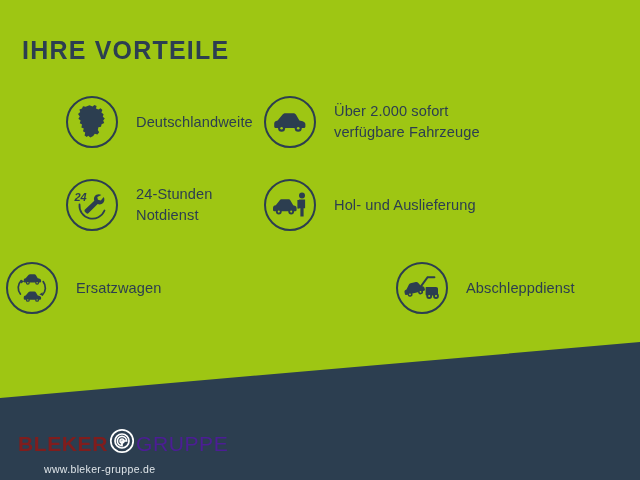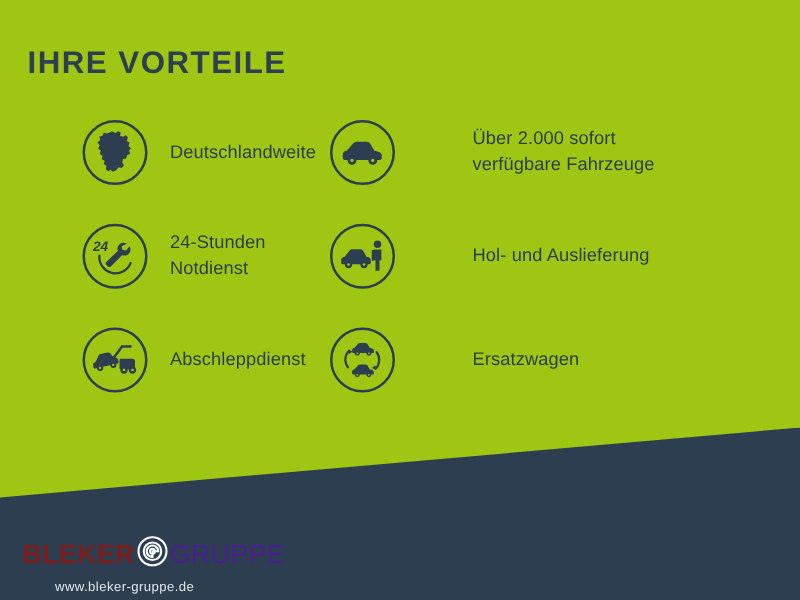--- a/index.html
+++ b/index.html
@@ -69,21 +69,21 @@
     margin-bottom: 23px;
     height: 60px;
   }
   .bcell {
     display: flex;
     flex-direction: row;
     align-items: center;
     height: 60px;
   }
   .bcell.col-left  { width: 258px; padding-left: 66px; box-sizing: border-box; }
-  .bcell.col-right { width: 330px; padding-left: 6px;  box-sizing: border-box; gap: 44px; }
+  .bcell.col-right { width: 330px; padding-left: 6px;  box-sizing: border-box; }
 
   .icon-circle {
     width: 52px;
     height: 52px;
     border: 2.4px solid #2c3e50;
     border-radius: 50%;
     box-sizing: border-box;
     flex: 0 0 52px;
     display: flex;
     align-items: center;
@@ -216,20 +216,52 @@
           </svg>
         </span>
         <span class="btext">
           <span>Hol- und Auslieferung</span>
         </span>
       </div>
     </div>
 
     <div class="brow">
 
+      <div class="bcell col-right">
+        <span class="icon-circle">
+          <svg width="38" height="38" viewBox="0 0 38 38" aria-hidden="true">
+
+            <g transform="translate(9.5,3.2) scale(0.62)">
+              <path fill="#2c3e50" d="M2.0 12.8 C2.0 11.0 3.1 10.1 5.1 9.8 L9.6 4.6 C10.3 3.8 11.2 3.4 12.2 3.4 L19.0 3.4 C20.3 3.4 21.2 3.9 21.7 4.9 L24.6 9.8 C27.5 10.4 30.0 11.1 30.0 13.2 L30.0 15.2 C30.0 16.0 29.5 16.5 28.7 16.5 L3.3 16.5 C2.5 16.5 2.0 16.0 2.0 15.2 Z"></path>
+              <circle cx="8.6" cy="16.9" r="3.2" fill="#2c3e50"></circle>
+              <circle cx="23.6" cy="16.9" r="3.2" fill="#2c3e50"></circle>
+              <circle cx="8.6" cy="16.9" r="1.2" fill="#9ec613"></circle>
+              <circle cx="23.6" cy="16.9" r="1.2" fill="#9ec613"></circle>
+            </g>
+
+            <g transform="translate(9.5,20.4) scale(0.62)">
+              <path fill="#2c3e50" d="M2.0 12.8 C2.0 11.0 3.1 10.1 5.1 9.8 L9.6 4.6 C10.3 3.8 11.2 3.4 12.2 3.4 L19.0 3.4 C20.3 3.4 21.2 3.9 21.7 4.9 L24.6 9.8 C27.5 10.4 30.0 11.1 30.0 13.2 L30.0 15.2 C30.0 16.0 29.5 16.5 28.7 16.5 L3.3 16.5 C2.5 16.5 2.0 16.0 2.0 15.2 Z"></path>
+              <circle cx="8.6" cy="16.9" r="3.2" fill="#2c3e50"></circle>
+              <circle cx="23.6" cy="16.9" r="3.2" fill="#2c3e50"></circle>
+              <circle cx="8.6" cy="16.9" r="1.2" fill="#9ec613"></circle>
+              <circle cx="23.6" cy="16.9" r="1.2" fill="#9ec613"></circle>
+            </g>
+
+            <path fill="none" stroke="#2c3e50" stroke-width="1.7" stroke-linecap="round" d="M7.4 25.0 C4.2 21.0 4.6 15.2 8.2 11.6"></path>
+            <path fill="#2c3e50" d="M8.2 11.0 L11.3 12.2 L8.0 14.4 Z"></path>
+
+            <path fill="none" stroke="#2c3e50" stroke-width="1.7" stroke-linecap="round" d="M30.2 12.6 C33.4 16.6 33.0 22.4 29.4 26.0"></path>
+            <path fill="#2c3e50" d="M29.4 26.6 L26.3 25.4 L29.6 23.2 Z"></path>
+          </svg>
+        </span>
+        <span class="btext">
+          <span>Ersatzwagen</span>
+        </span>
+      </div>
+
       <div class="bcell col-left">
         <span class="icon-circle">
           <svg width="38" height="30" viewBox="0 0 38 30" aria-hidden="true">
 
             <g transform="rotate(-13 12 18)">
               <path fill="#2c3e50" d="M1.5 17.0 C1.5 15.6 2.4 14.9 4.0 14.7 L7.4 10.4 C7.9 9.7 8.6 9.4 9.4 9.4 L14.8 9.4 C15.8 9.4 16.5 9.8 16.9 10.6 L19.1 14.7 C21.3 15.1 22.0 15.7 22.0 17.2 L22.0 18.8 C22.0 19.4 21.6 19.8 21.0 19.8 L2.5 19.8 C1.9 19.8 1.5 19.4 1.5 18.8 Z"></path>
               <circle cx="6.4" cy="20.1" r="2.5" fill="#2c3e50"></circle>
               <circle cx="17.2" cy="20.1" r="2.5" fill="#2c3e50"></circle>
               <circle cx="6.4" cy="20.1" r="0.9" fill="#9ec613"></circle>
               <circle cx="17.2" cy="20.1" r="0.9" fill="#9ec613"></circle>
@@ -239,52 +271,20 @@
 
             <path fill="#2c3e50" d="M23.6 14.0 L33.0 14.0 C34.2 14.0 35.0 14.8 35.0 16.0 L35.0 21.4 C35.0 22.1 34.5 22.6 33.8 22.6 L23.6 22.6 C23.0 22.6 22.6 22.1 22.6 21.4 L22.6 15.0 C22.6 14.4 23.0 14.0 23.6 14.0 Z"></path>
             <circle cx="26.2" cy="23.0" r="2.9" fill="#2c3e50"></circle>
             <circle cx="33.0" cy="23.0" r="2.9" fill="#2c3e50"></circle>
             <circle cx="26.2" cy="23.0" r="1.05" fill="#9ec613"></circle>
             <circle cx="33.0" cy="23.0" r="1.05" fill="#9ec613"></circle>
           </svg>
         </span>
         <span class="btext">
           <span>Abschleppdienst</span>
-        </span>
-      </div>
-
-      <div class="bcell col-right">
-        <span class="icon-circle">
-          <svg width="38" height="38" viewBox="0 0 38 38" aria-hidden="true">
-
-            <g transform="translate(9.5,3.2) scale(0.62)">
-              <path fill="#2c3e50" d="M2.0 12.8 C2.0 11.0 3.1 10.1 5.1 9.8 L9.6 4.6 C10.3 3.8 11.2 3.4 12.2 3.4 L19.0 3.4 C20.3 3.4 21.2 3.9 21.7 4.9 L24.6 9.8 C27.5 10.4 30.0 11.1 30.0 13.2 L30.0 15.2 C30.0 16.0 29.5 16.5 28.7 16.5 L3.3 16.5 C2.5 16.5 2.0 16.0 2.0 15.2 Z"></path>
-              <circle cx="8.6" cy="16.9" r="3.2" fill="#2c3e50"></circle>
-              <circle cx="23.6" cy="16.9" r="3.2" fill="#2c3e50"></circle>
-              <circle cx="8.6" cy="16.9" r="1.2" fill="#9ec613"></circle>
-              <circle cx="23.6" cy="16.9" r="1.2" fill="#9ec613"></circle>
-            </g>
-
-            <g transform="translate(9.5,20.4) scale(0.62)">
-              <path fill="#2c3e50" d="M2.0 12.8 C2.0 11.0 3.1 10.1 5.1 9.8 L9.6 4.6 C10.3 3.8 11.2 3.4 12.2 3.4 L19.0 3.4 C20.3 3.4 21.2 3.9 21.7 4.9 L24.6 9.8 C27.5 10.4 30.0 11.1 30.0 13.2 L30.0 15.2 C30.0 16.0 29.5 16.5 28.7 16.5 L3.3 16.5 C2.5 16.5 2.0 16.0 2.0 15.2 Z"></path>
-              <circle cx="8.6" cy="16.9" r="3.2" fill="#2c3e50"></circle>
-              <circle cx="23.6" cy="16.9" r="3.2" fill="#2c3e50"></circle>
-              <circle cx="8.6" cy="16.9" r="1.2" fill="#9ec613"></circle>
-              <circle cx="23.6" cy="16.9" r="1.2" fill="#9ec613"></circle>
-            </g>
-
-            <path fill="none" stroke="#2c3e50" stroke-width="1.7" stroke-linecap="round" d="M7.4 25.0 C4.2 21.0 4.6 15.2 8.2 11.6"></path>
-            <path fill="#2c3e50" d="M8.2 11.0 L11.3 12.2 L8.0 14.4 Z"></path>
-
-            <path fill="none" stroke="#2c3e50" stroke-width="1.7" stroke-linecap="round" d="M30.2 12.6 C33.4 16.6 33.0 22.4 29.4 26.0"></path>
-            <path fill="#2c3e50" d="M29.4 26.6 L26.3 25.4 L29.6 23.2 Z"></path>
-          </svg>
-        </span>
-        <span class="btext">
-          <span>Ersatzwagen</span>
         </span>
       </div>
     </div>
 
   </div>
 
   <div class="logo-wrap">
     <div class="logo-row">
       <span class="logo-word">BLEKER</span>
       <span class="logo-mark">

